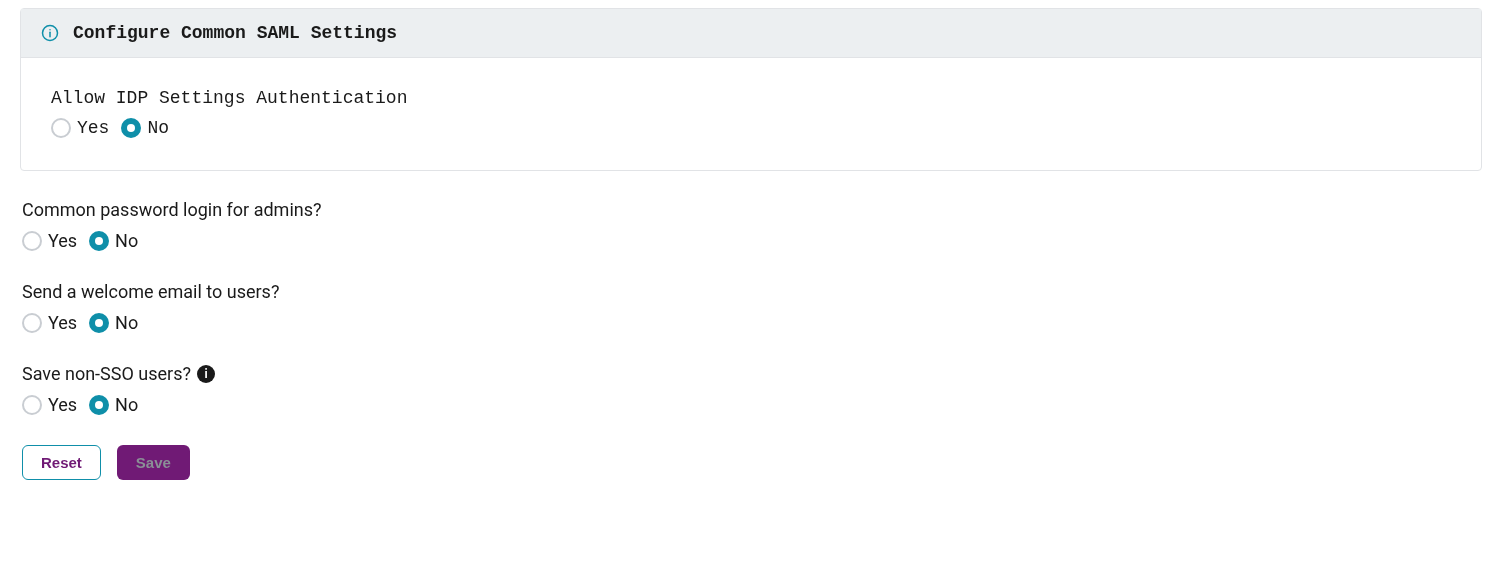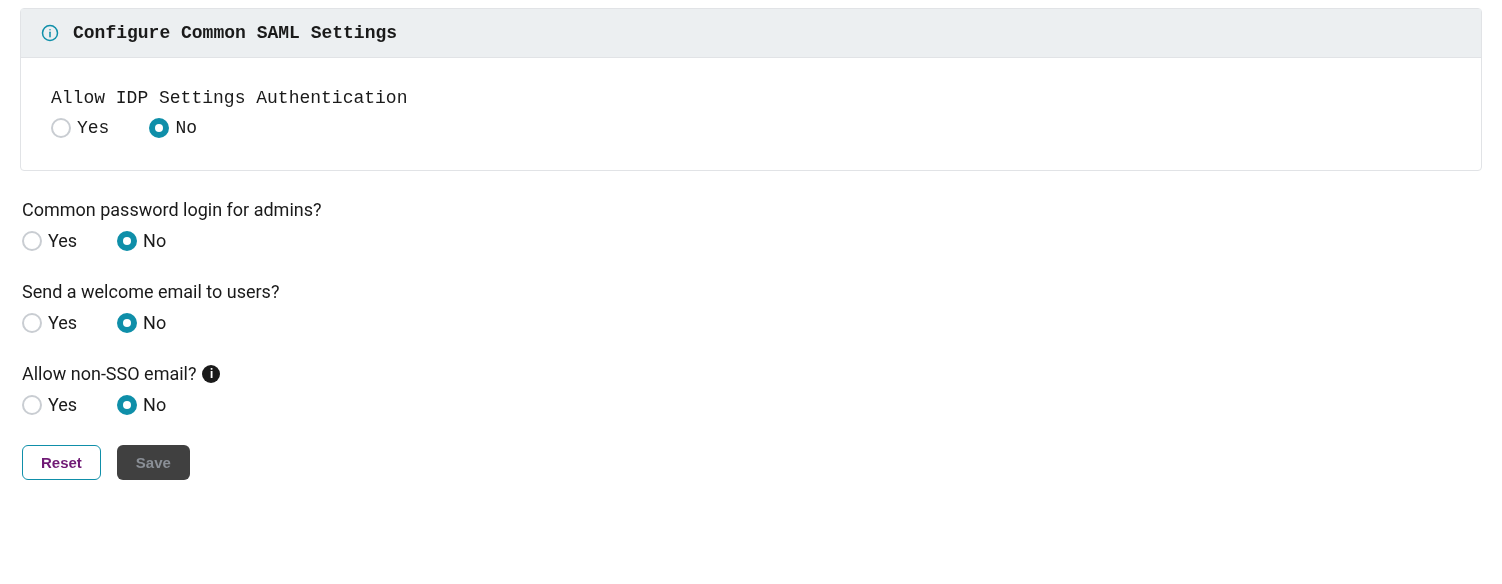--- a/index.html
+++ b/index.html
@@ -58,21 +58,21 @@
       font-weight: 400;
       color: #1a1a1a;
       margin-bottom: 10px;
       display: flex;
       align-items: center;
       gap: 6px;
     }
     .radio-group {
       display: flex;
       align-items: center;
-      gap: 40px;
+      gap: 12px;
     }
     .radio-option {
       display: flex;
       align-items: center;
       gap: 6px;
       cursor: pointer;
     }
     .radio-circle {
       width: 20px;
       height: 20px;
@@ -128,21 +128,21 @@
       font-weight: 600;
       cursor: pointer;
       border: 1px solid transparent;
     }
     .btn-reset {
       background: #fff;
       border: 1px solid #0f8fa9;
       color: #701a75;
     }
     .btn-save {
-      background: #404040;
+      background: #701a75;
       color: #8a8f96;
       cursor: not-allowed;
     }
   </style>
 </head>
 <body>
 
 <div class="panel">
   <div class="panel-header">
     <span class="info-icon">
@@ -196,21 +196,21 @@
       </label>
       <label class="radio-option">
         <span class="radio-circle selected"></span>
         <span class="radio-label">No</span>
       </label>
     </div>
   </div>
 
   <div class="field">
     <div class="field-label">
-      <span>Allow non-SSO email?</span>
+      <span>Save non-SSO users?</span>
       <span class="help-icon">i</span>
     </div>
     <div class="radio-group">
       <label class="radio-option">
         <span class="radio-circle"></span>
         <span class="radio-label">Yes</span>
       </label>
       <label class="radio-option">
         <span class="radio-circle selected"></span>
         <span class="radio-label">No</span>

